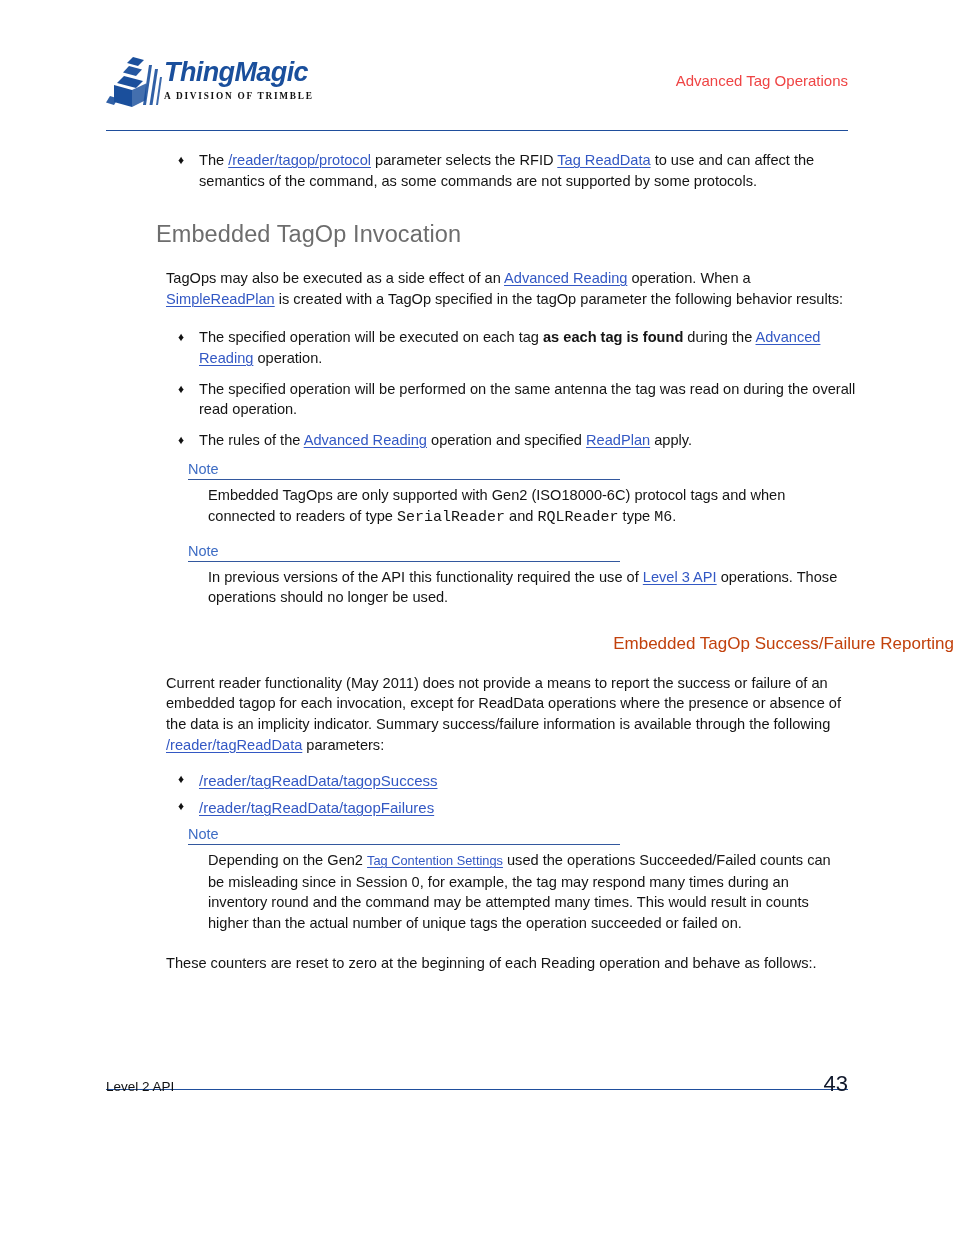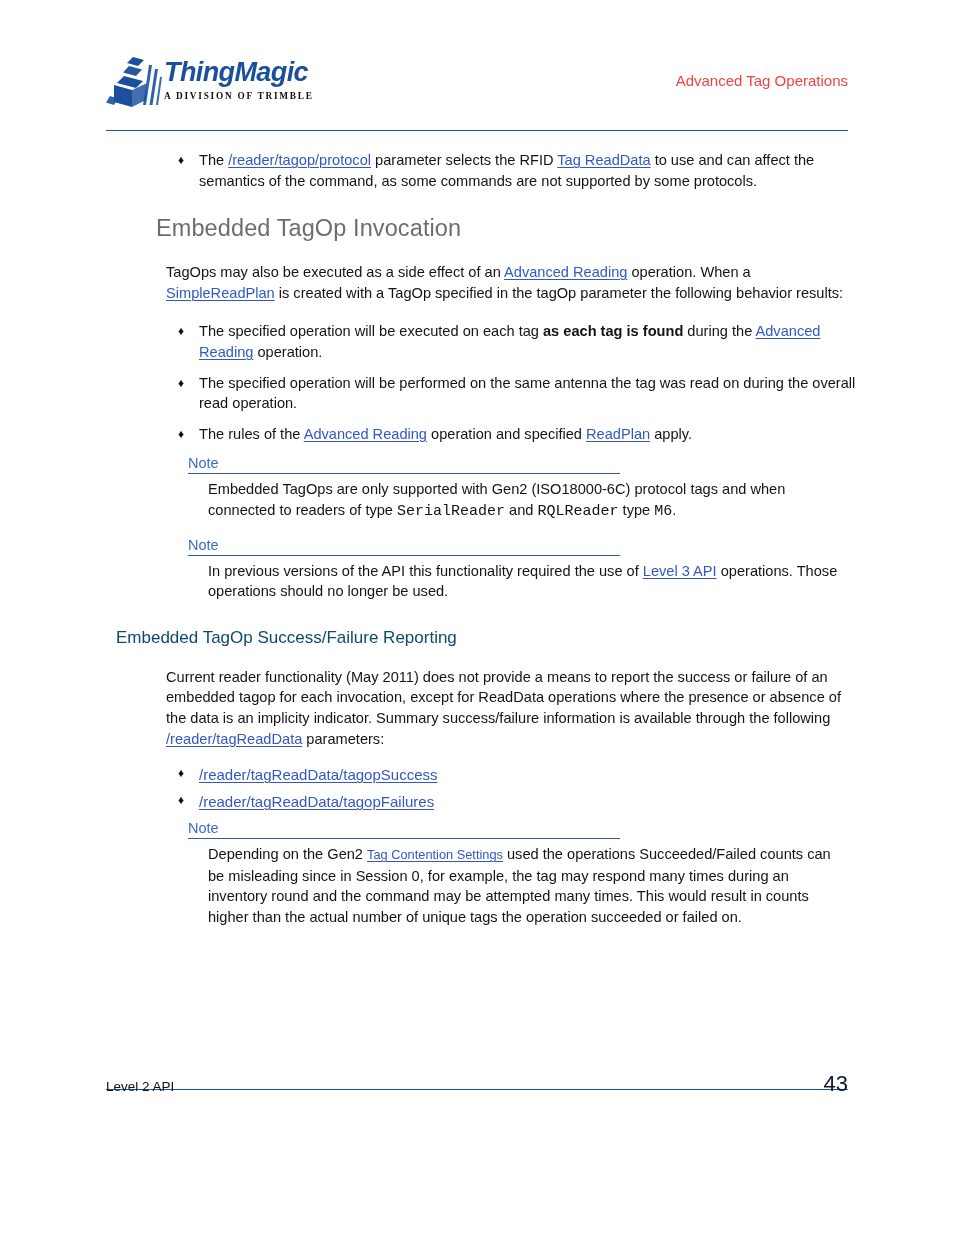--- a/index.html
+++ b/index.html
@@ -144,24 +144,25 @@
 
   
   .h1 {
     margin-left: 156px;
     font-size: 23.5px;
     color: #6d6d6d;
     font-weight: normal;
     letter-spacing: 0.1px;
   }
   .h2 {
-    margin-left: 116px;
+    margin-left: 68px;
     font-size: 17px;
-    color: #0c4a6e;
+    color: #c2410c;
     font-weight: normal;
+    text-align: right;
   }
 
   
   .note {
     margin-left: 188px;
     width: 660px;
   }
   .note-label {
     font-size: 14.5px;
     color: #3d6cc4;
@@ -263,21 +264,21 @@
 
   <div class="content">
 
     <div class="block-bullets">
       <div class="bullet-item body-text">
         <span class="dot">♦</span>
         <span>The </span><a class="doclink" href="#">/reader/tagop/protocol</a><span> parameter selects the RFID </span><a class="doclink" href="#">Tag ReadData</a><span> to use and can affect the semantics of the command, as some commands are not supported by some protocols.</span>
       </div>
     </div>
 
-    <div class="h1" style="margin-top:24px;">Embedded TagOp Invocation</div>
+    <div class="h1" style="margin-top:30px;">Embedded TagOp Invocation</div>
 
     <div class="block-l1 body-text" style="margin-top:20px;">
       <span>TagOps may also be executed as a side effect of an </span><a class="doclink" href="#">Advanced Reading</a><span> operation. When a </span><a class="doclink" href="#">SimpleReadPlan</a><span> is created with a TagOp specified in the tagOp parameter the following behavior results:</span>
     </div>
 
     <div class="block-bullets" style="margin-top:18px;">
 
       <div class="bullet-item body-text">
         <span class="dot">♦</span>
         <span>The specified operation will be executed on each tag </span><span class="bold">as each tag is found</span><span> during the </span><a class="doclink" href="#">Advanced Reading</a><span> operation.</span>
@@ -328,20 +329,21 @@
     </div>
 
     <div class="note" style="margin-top:6px;">
       <div class="note-label">Note</div>
       <div class="note-rule"></div>
       <div class="note-body">
         <span>Depending on the Gen2 </span><a class="doclink-sm" href="#">Tag Contention Settings</a><span> used the operations Succeeded/Failed counts can be misleading since in Session 0, for example, the tag may respond many times during an inventory round and the command may be attempted many times. This would result in counts higher than the actual number of unique tags the operation succeeded or failed on.</span>
       </div>
     </div>
 
+    <div class="block-l1 body-text" style="margin-top:20px;">These counters are reset to zero at the beginning of each Reading operation and behave as follows:.</div>
 
   </div>
 
   <div class="footer-rule"></div>
   <div class="footer">
     <div class="footer-left">Level 2 API</div>
     <div class="footer-right">43</div>
   </div>
 
 </div>

